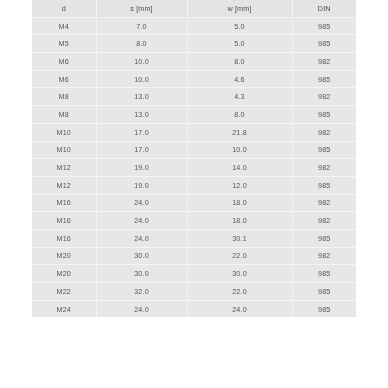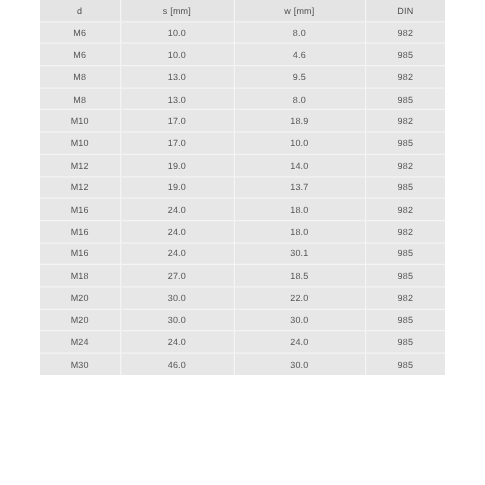--- a/index.html
+++ b/index.html
@@ -77,65 +77,77 @@
     <thead>
       <tr>
         <th>d</th>
         <th>s [mm]</th>
         <th>w [mm]</th>
         <th>DIN</th>
       </tr>
     </thead>
     <tbody id="table-body">
         <tr>
+          <td>M4</td>
+          <td>7.0</td>
+          <td>5.0</td>
+          <td>985</td>
+        </tr>
+        <tr>
+          <td>M5</td>
+          <td>8.0</td>
+          <td>5.0</td>
+          <td>985</td>
+        </tr>
+        <tr>
           <td>M6</td>
           <td>10.0</td>
           <td>8.0</td>
           <td>982</td>
         </tr>
         <tr>
           <td>M6</td>
           <td>10.0</td>
           <td>4.6</td>
           <td>985</td>
         </tr>
         <tr>
           <td>M8</td>
           <td>13.0</td>
-          <td>9.5</td>
+          <td>4.3</td>
           <td>982</td>
         </tr>
         <tr>
           <td>M8</td>
           <td>13.0</td>
           <td>8.0</td>
           <td>985</td>
         </tr>
         <tr>
           <td>M10</td>
           <td>17.0</td>
-          <td>18.9</td>
+          <td>21.8</td>
           <td>982</td>
         </tr>
         <tr>
           <td>M10</td>
           <td>17.0</td>
           <td>10.0</td>
           <td>985</td>
         </tr>
         <tr>
           <td>M12</td>
           <td>19.0</td>
           <td>14.0</td>
           <td>982</td>
         </tr>
         <tr>
           <td>M12</td>
           <td>19.0</td>
-          <td>13.7</td>
+          <td>12.0</td>
           <td>985</td>
         </tr>
         <tr>
           <td>M16</td>
           <td>24.0</td>
           <td>18.0</td>
           <td>982</td>
         </tr>
         <tr>
           <td>M16</td>
@@ -143,44 +155,38 @@
           <td>18.0</td>
           <td>982</td>
         </tr>
         <tr>
           <td>M16</td>
           <td>24.0</td>
           <td>30.1</td>
           <td>985</td>
         </tr>
         <tr>
-          <td>M18</td>
-          <td>27.0</td>
-          <td>18.5</td>
-          <td>985</td>
-        </tr>
-        <tr>
           <td>M20</td>
           <td>30.0</td>
           <td>22.0</td>
           <td>982</td>
         </tr>
         <tr>
           <td>M20</td>
           <td>30.0</td>
           <td>30.0</td>
           <td>985</td>
         </tr>
         <tr>
+          <td>M22</td>
+          <td>32.0</td>
+          <td>22.0</td>
+          <td>985</td>
+        </tr>
+        <tr>
           <td>M24</td>
           <td>24.0</td>
           <td>24.0</td>
-          <td>985</td>
-        </tr>
-        <tr>
-          <td>M30</td>
-          <td>46.0</td>
-          <td>30.0</td>
           <td>985</td>
         </tr>
       </tbody>
   </table>
 </div>
 
 </body></html>

